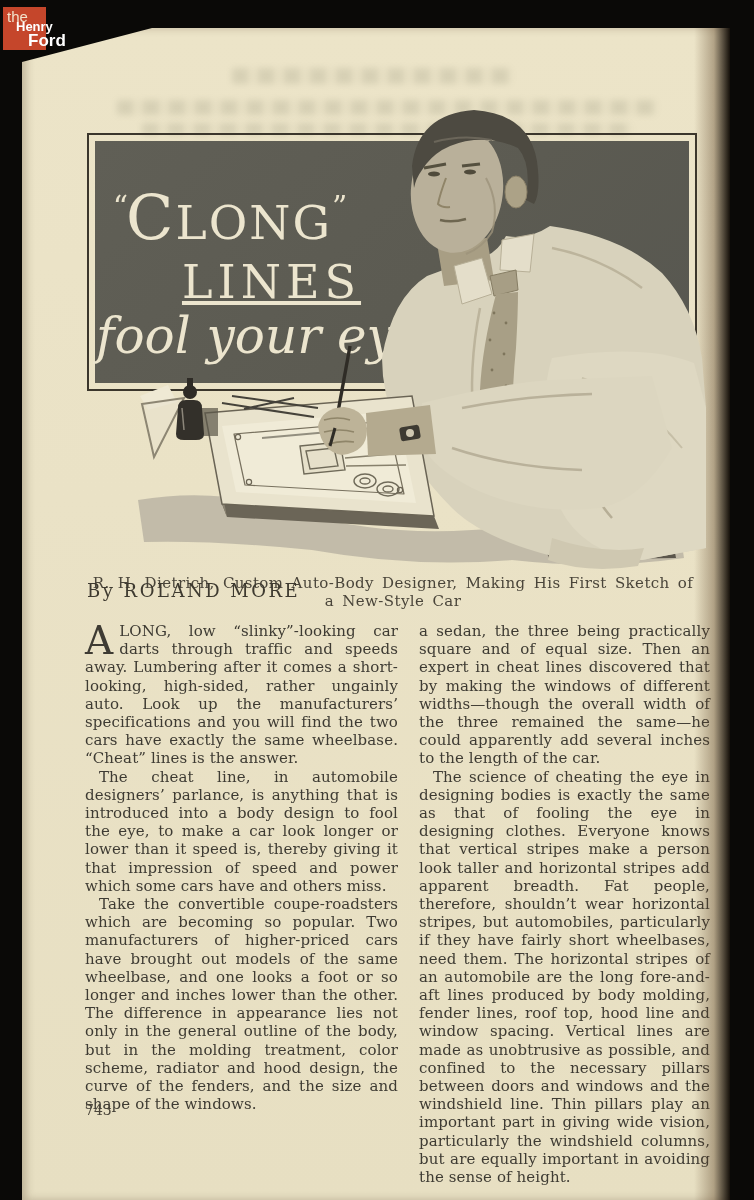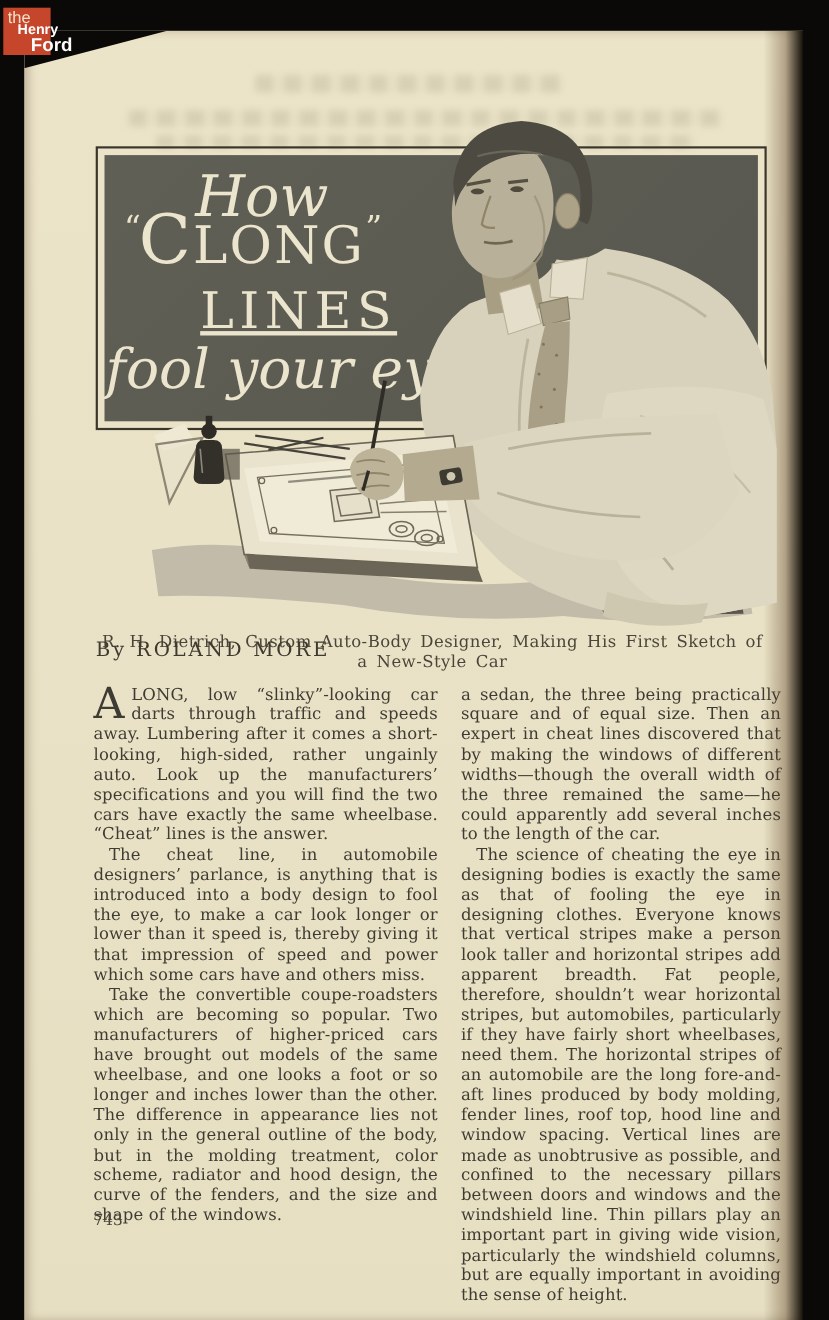--- a/index.html
+++ b/index.html
@@ -62,21 +62,20 @@
 
   <div class="page">
     <div class="corner-wedge"></div>
 
     <div class="ghost g1"></div>
     <div class="ghost g2"></div>
     <div class="ghost g3"></div>
 
     <div class="header-box">
       <div class="panel"></div>
-      <div class="title-line t1">How</div>
       <div class="title-line t2"><span class="q">“</span><span class="initial">C</span><span>LONG</span><span class="q">”</span></div>
       <div class="title-line t3">LINES</div>
       <div class="title-line t4">fool your eyes</div>
     </div>
 
     <svg class="illus" viewBox="0 0 648 462">
 
       <path d="M56,392 Q140,378 215,405 Q300,428 390,422 Q470,418 520,400 L592,386 L602,450 Q520,462 430,452 Q330,460 230,442 Q130,432 62,434 Z" fill="#b8b1a1" opacity="0.8"></path>
 
       <path d="M452,388 Q520,366 582,382 L594,450 L468,452 Q452,420 452,388 Z" fill="#5b564c"></path>

